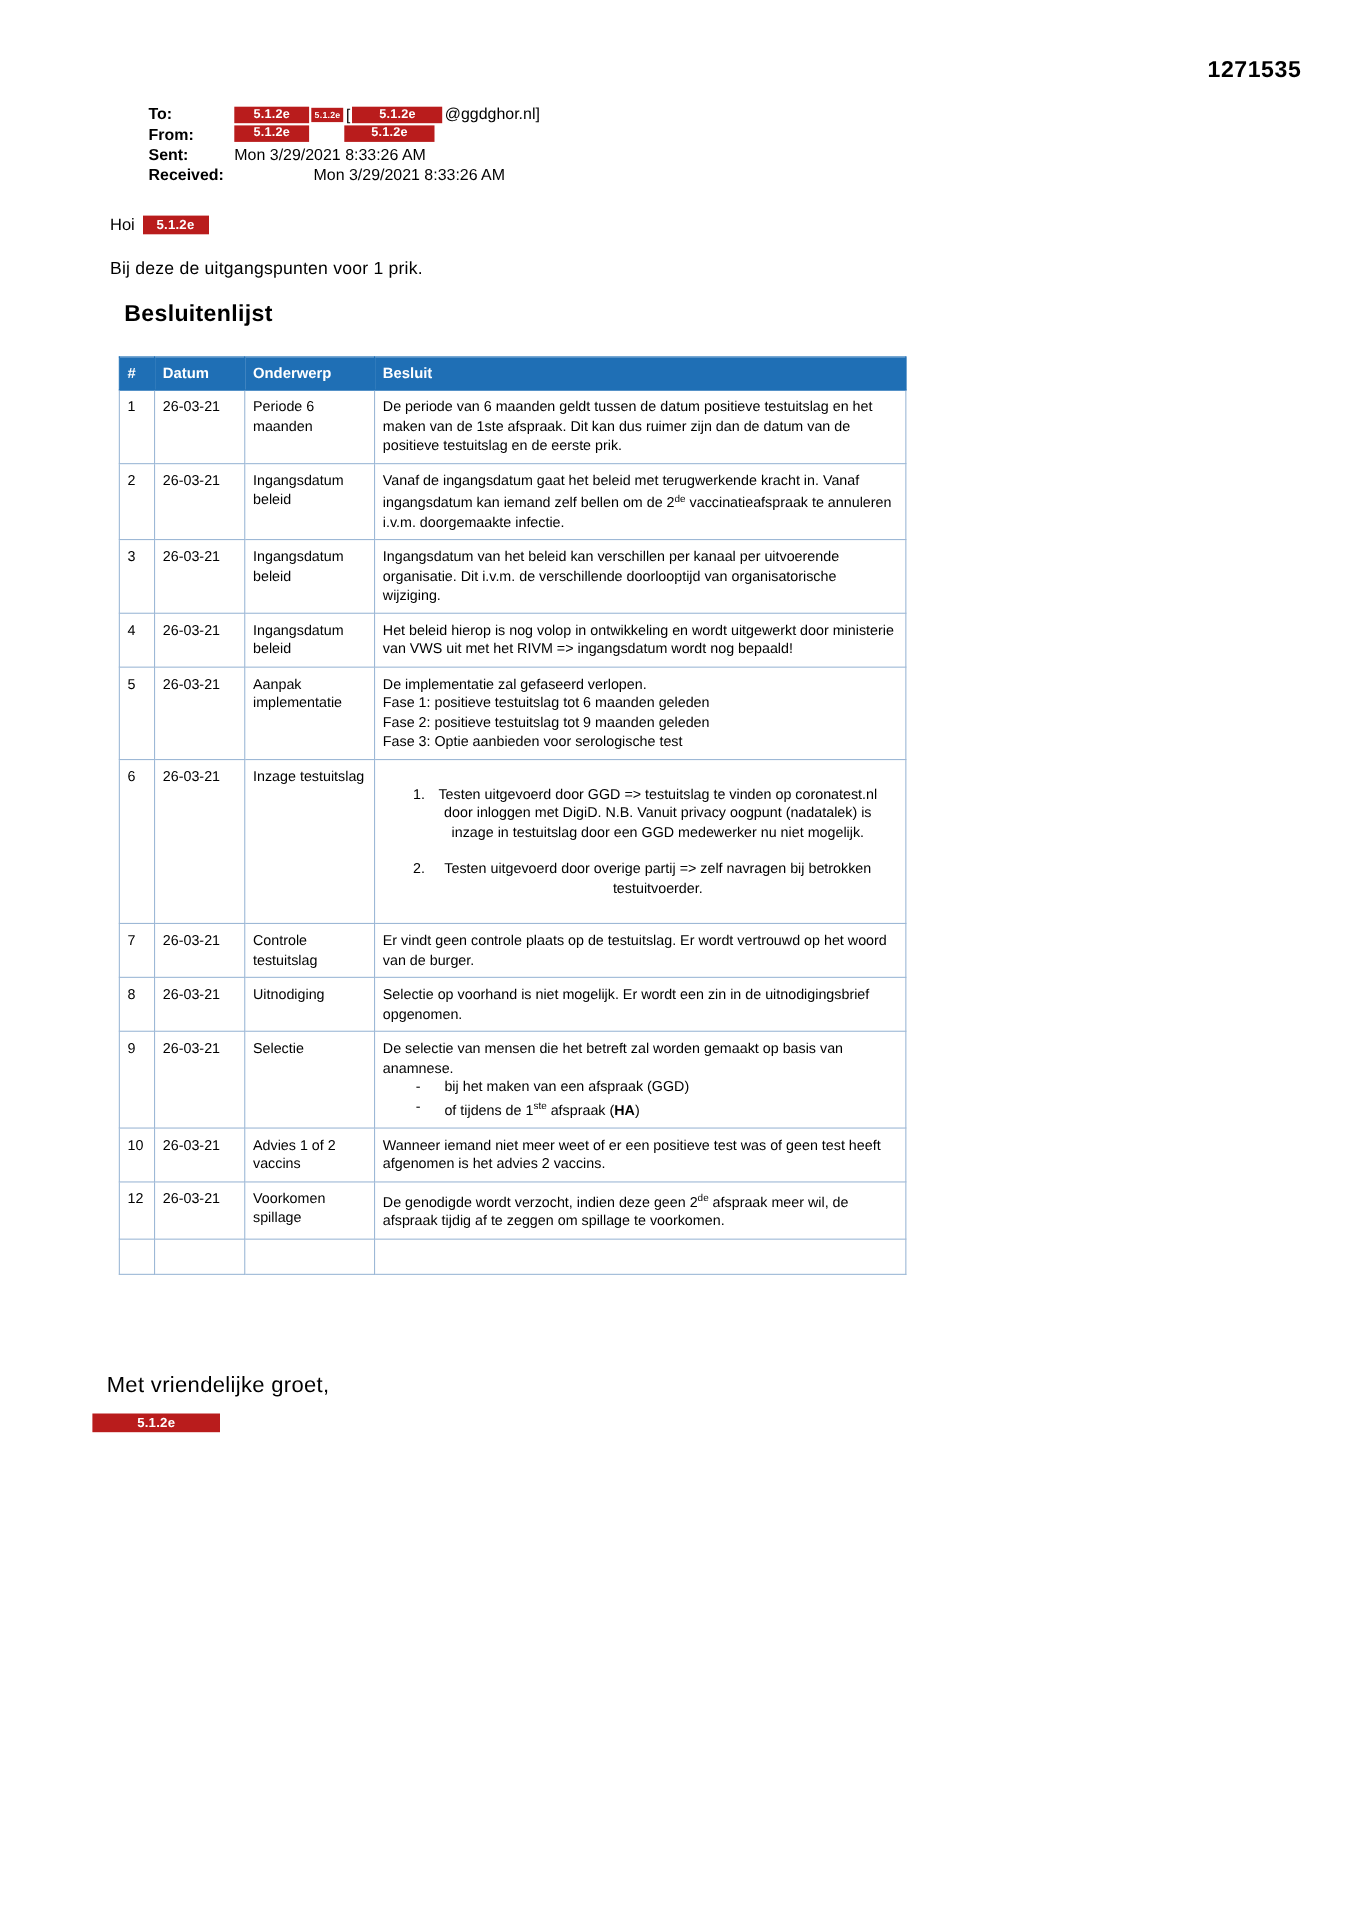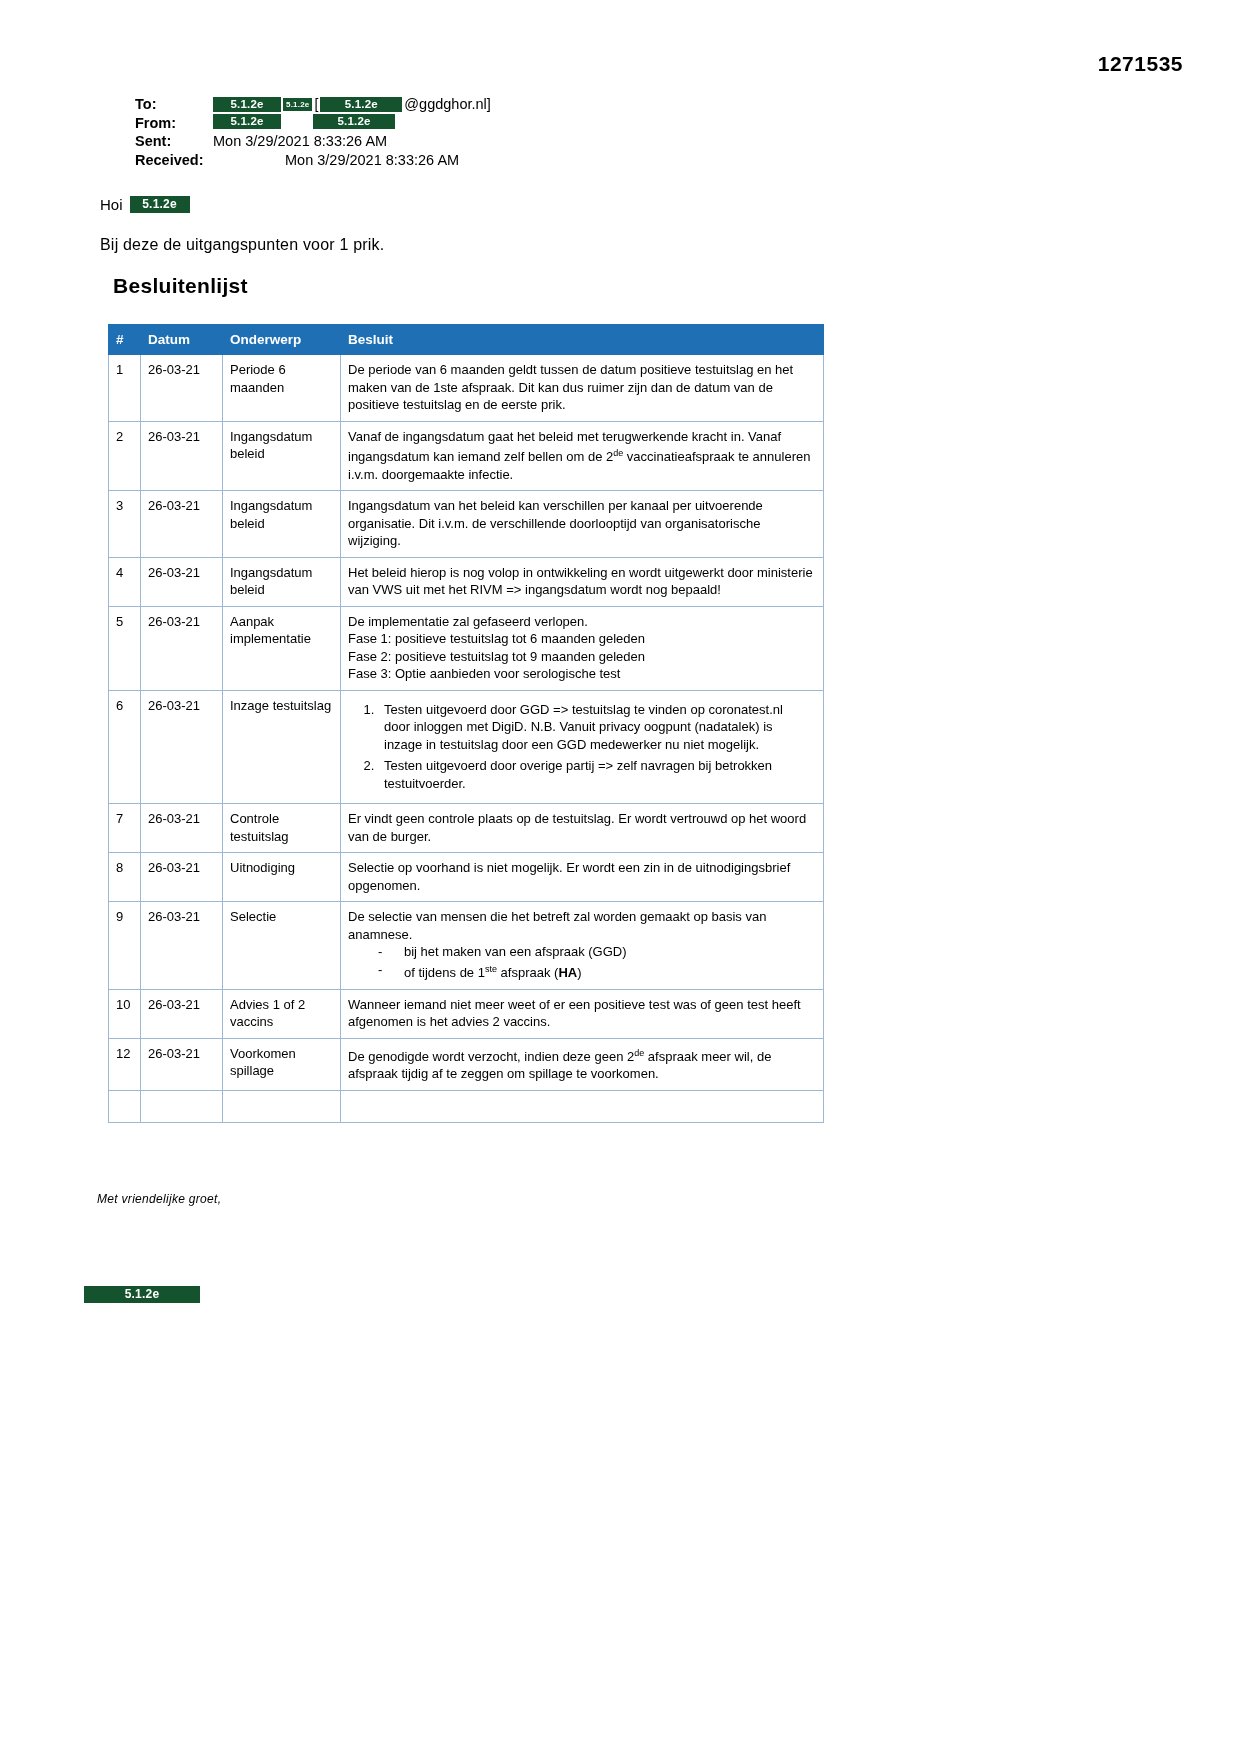--- a/index.html
+++ b/index.html
@@ -47,21 +47,21 @@
     font-weight: bold;
     width: 78px;
     flex: 0 0 78px;
   }
   .mh-value {
     flex: 1 1 auto;
     white-space: nowrap;
   }
   .redact {
     display: inline-block;
-    background: #14532d;
+    background: #b91c1c;
     color: #ffffff;
     font-size: 11.5px;
     font-weight: bold;
     text-align: center;
     line-height: 15px;
     height: 15px;
     padding: 0 6px;
     vertical-align: middle;
     letter-spacing: 0.2px;
   }
@@ -142,21 +142,22 @@
   td.num { text-align: left; padding-left: 9px; }
   .tail-row td { height: 18px; padding: 0; }
   .dec-line { display: block; }
   ol.dec-list {
     margin: 0;
     padding-left: 26px;
     list-style-position: outside;
   }
   ol.dec-list > li {
     padding-left: 6px;
-    margin: 4px;
+    margin: 16px;
+    text-align: center;
   }
   ul.dash-list {
     margin: 0;
     padding-left: 30px;
     list-style: none;
   }
   ul.dash-list > li {
     position: relative;
     padding-left: 26px;
   }
@@ -165,25 +166,24 @@
     position: absolute;
     left: 0;
     top: 0;
   }
   sup { font-size: 9px; vertical-align: super; }
   .bold { font-weight: bold; }
 
   
   .signoff {
     position: absolute;
-    top: 1192px;
+    top: 1248px;
     left: 97px;
-    font-size: 12px;
+    font-size: 20px;
     letter-spacing: 0.3px;
-    font-style: italic;
   }
   .sign-redact {
     position: absolute;
     top: 1285px;
     left: 84px;
   }
   .sign-redact .redact {
     min-width: 104px;
     height: 17px;
     line-height: 17px;

